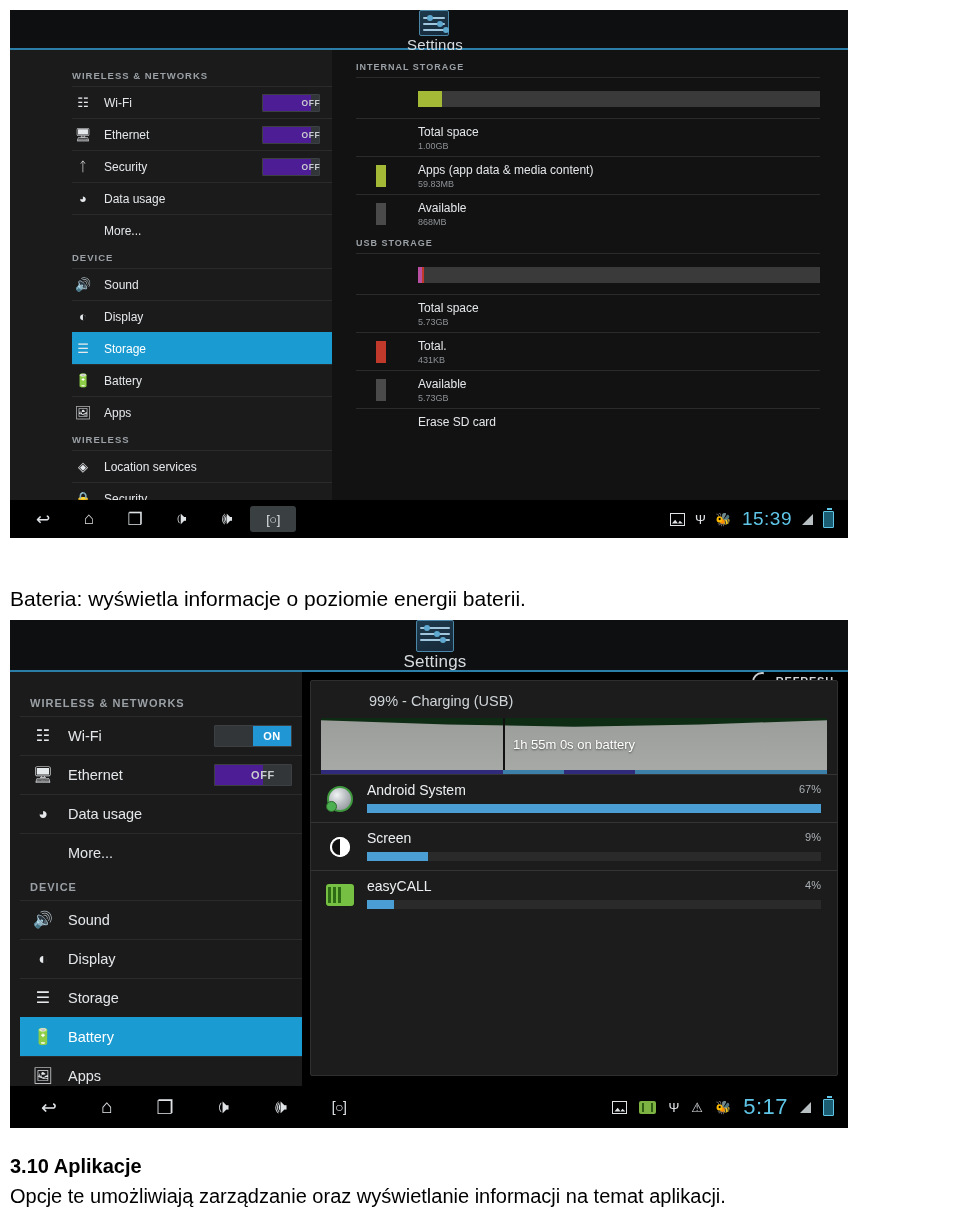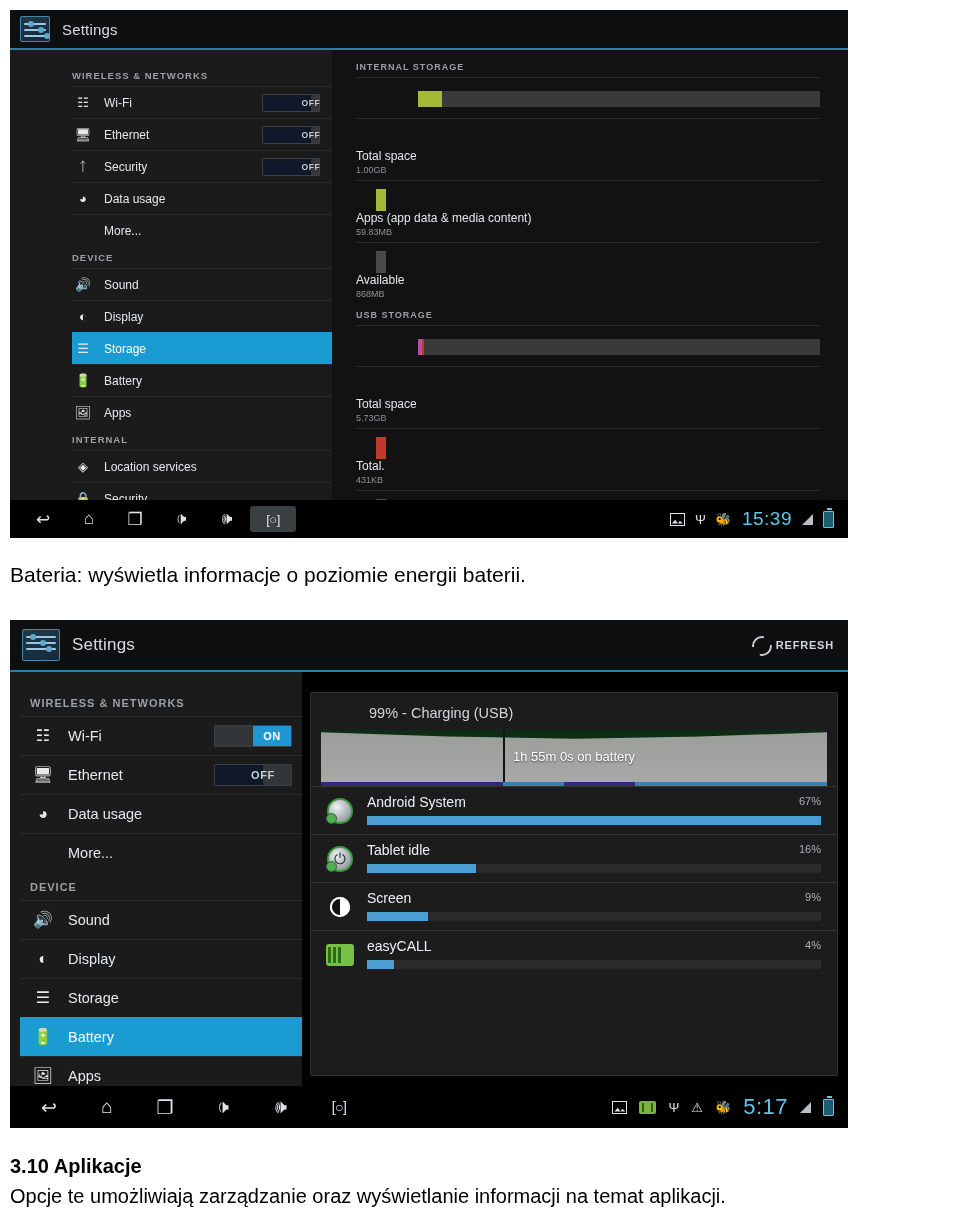--- a/index.html
+++ b/index.html
@@ -21,20 +21,21 @@
   .shot-2 { left: 10px; top: 620px; width: 838px; height: 508px; }
 
   
   .actionbar {
     position: relative;
     height: 40px;
     background: #0d0f11;
     border-bottom: 2px solid #2a7ea8;
     display: flex;
     align-items: center;
+    flex-direction: column;
   }
   .shot-2 .actionbar { height: 52px; }
 
   .app-icon {
     width: 30px; height: 26px;
     margin-left: 10px;
     border: 1px solid #4a86a8;
     background: linear-gradient(160deg,#1d3a4c 0%, #16293a 100%);
     position: relative;
     border-radius: 2px;
@@ -112,21 +113,21 @@
 
   .pane {
     flex: 1;
     background: #111111;
     position: relative;
     overflow: hidden;
   }
   .shot-1 .pane { background:#121212; }
   .shot-2 .pane {
     background: #1c1c1c;
-    margin: 20px 10px 10px 8px;
+    margin: 8px 10px 10px 8px;
     border: 1px solid #2f2f2f;
     border-radius: 2px;
   }
 
   .group-label {
     color: #9aa0a5;
     font-size: 9.5px;
     font-weight: bold;
     letter-spacing: 1px;
     padding: 6px 0 5px 0;
@@ -175,21 +176,21 @@
   }
   .shot-2 .toggle { width: 78px; height: 22px; }
   .toggle .knob {
     position: absolute;
     top: 0; bottom: 0;
     width: 50%;
     display: flex; align-items: center; justify-content: center;
     font-size: 8.5px; font-weight: bold; letter-spacing: .6px;
   }
   .shot-2 .toggle .knob { font-size: 11px; }
-  .toggle.off .knob { left: 0; background: #0f172a; color: #c9cdcf; padding-left: 48px; }
+  .toggle.off .knob { left: 0; background: #4c1d95; color: #c9cdcf; padding-left: 48px; }
   .toggle.on  .knob { right: 0; background: #2196d4; color: #ffffff; }
 
   
   .pane-inner { padding: 6px 28px 0 24px; }
   .sec-head {
     color: #9aa0a5;
     font-size: 9px;
     font-weight: bold;
     letter-spacing: 1px;
     padding: 6px 0 5px 0;
@@ -202,21 +203,20 @@
     position: relative;
   }
   .bar-seg { position: absolute; top: 0; bottom: 0; left: 0; }
 
   .storage-row {
     display: flex;
     align-items: flex-start;
     border-top: 1px solid #2b2b2b;
     padding: 6px 0 5px 0;
     min-height: 36px;
-    flex-direction: column;
   }
   .sw {
     width: 10px; height: 22px;
     margin: 2px 32px 0 20px;
     flex: none;
   }
   .sw.none { background: transparent; }
   .storage-txt .st-title { color: #e4e7ea; font-size: 12px; line-height: 14px; }
   .storage-txt .st-sub { color: #8d9296; font-size: 9px; margin-top: 2px; }
 
@@ -444,21 +444,21 @@
     border-right: 2px solid #2f5d14;
   }
 
   
   .doc-text {
     position: absolute;
     color: #000;
     font-family: "Liberation Sans", sans-serif;
   }
   #caption-battery {
-    left: 10px; top: 563px;
+    left: 10px; top: 587px;
     font-size: 21px;
   }
   #heading-apps {
     left: 10px; top: 1155px;
     font-size: 20px;
     font-weight: bold;
   }
   #para-apps {
     left: 10px; top: 1185px;
     font-size: 20px;
@@ -539,21 +539,21 @@
       <div class="row">
         <span class="ic">🔋</span>
         <span class="row-label">Battery</span>
       </div>
 
       <div class="row">
         <span class="ic">🖼</span>
         <span class="row-label">Apps</span>
       </div>
 
-      <div class="group-label">INTERNAL</div>
+      <div class="group-label">WIRELESS</div>
 
       <div class="row">
         <span class="ic">◈</span>
         <span class="row-label">Location services</span>
       </div>
 
       <div class="row">
         <span class="ic">🔒</span>
         <span class="row-label">Security</span>
       </div>
@@ -749,32 +749,20 @@
           </span>
         <span class="bat-main">
           <span class="bat-name" style="display:block">Android System</span>
           <span class="bat-bar-track" style="display:block">
               <span class="bat-bar-fill" style="width:100%"></span>
             </span>
         </span>
         <span class="bat-pct">67%</span>
       </div>
 
-      <div class="bat-row">
-        <span class="bat-icon">
-            <span class="droid pw"></span>
-          </span>
-        <span class="bat-main">
-          <span class="bat-name" style="display:block">Tablet idle</span>
-          <span class="bat-bar-track" style="display:block">
-              <span class="bat-bar-fill" style="width:24%"></span>
-            </span>
-        </span>
-        <span class="bat-pct">16%</span>
-      </div>
 
       <div class="bat-row">
         <span class="bat-icon">
             <span class="bright"></span>
           </span>
         <span class="bat-main">
           <span class="bat-name" style="display:block">Screen</span>
           <span class="bat-bar-track" style="display:block">
               <span class="bat-bar-fill" style="width:13.5%"></span>
             </span>

